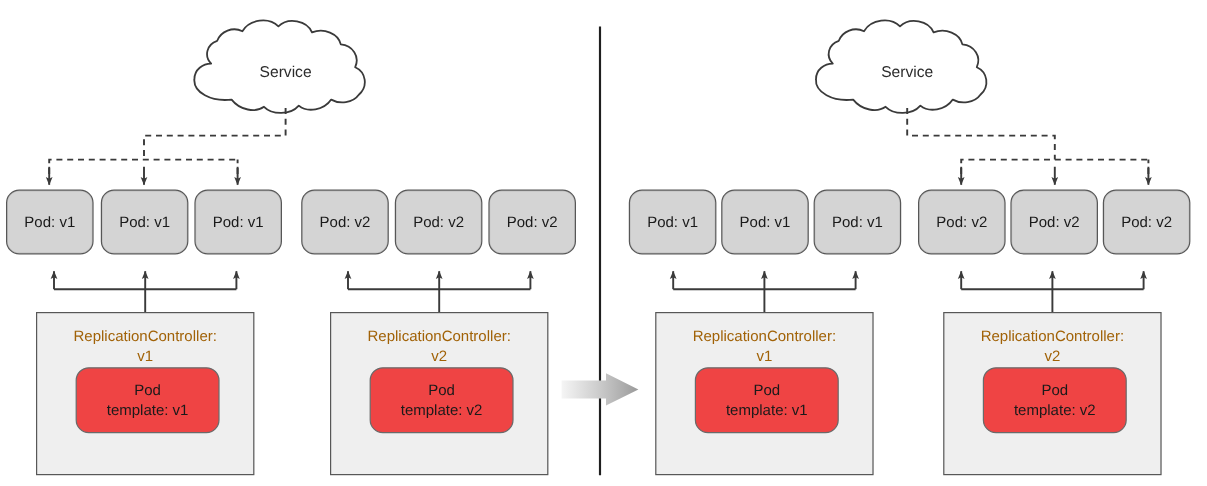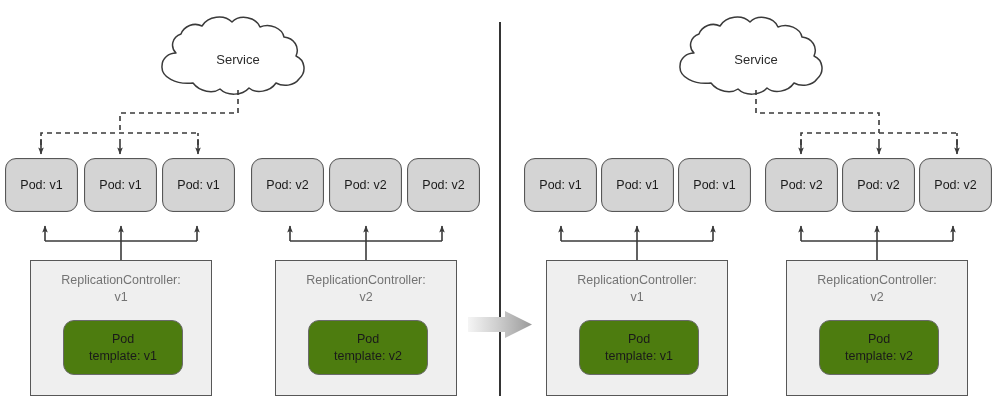--- a/index.html
+++ b/index.html
@@ -8,23 +8,23 @@
   #stage{position:relative;width:880px;height:405px;background:#fff;}
   svg.layer{position:absolute;left:0;top:0;width:1006px;height:405px;}
   .node{position:absolute;box-sizing:border-box;display:flex;align-items:center;
         justify-content:center;text-align:center;color:#1a1a1a;}
   .pod{width:73px;height:54px;border:1.6px solid #575757;border-radius:11px;
        background:#d4d4d4;font-size:12.5px;line-height:1.15;
        box-shadow:inset 0 0 0 0.5px #bdbdbd;}
   .rc{width:182px;height:136px;border:1.6px solid #575757;background:#efefef;
       display:block;}
   .rc-label{position:absolute;left:0;right:0;top:11px;font-size:12.5px;
-            line-height:1.35;text-align:center;color:#737373;}
-  .podtpl{position:absolute;left:32px;top:59px;width:118px;height:53px;
-          border:1.6px solid #6a6a6a;border-radius:11px;background:#4d7c0f;
+            line-height:1.35;text-align:center;color:#a16207;}
+  .podtpl{position:absolute;left:32px;top:45px;width:118px;height:53px;
+          border:1.6px solid #6a6a6a;border-radius:11px;background:#ef4444;
           display:flex;align-items:center;justify-content:center;
           font-size:12.5px;line-height:1.3;text-align:center;color:#1a1a1a;}
   .cloud-label{position:absolute;font-size:13px;color:#2b2b2b;text-align:center;
                width:160px;}
 </style>
 </head>
 <body>
 
 <div id="stage">
 

